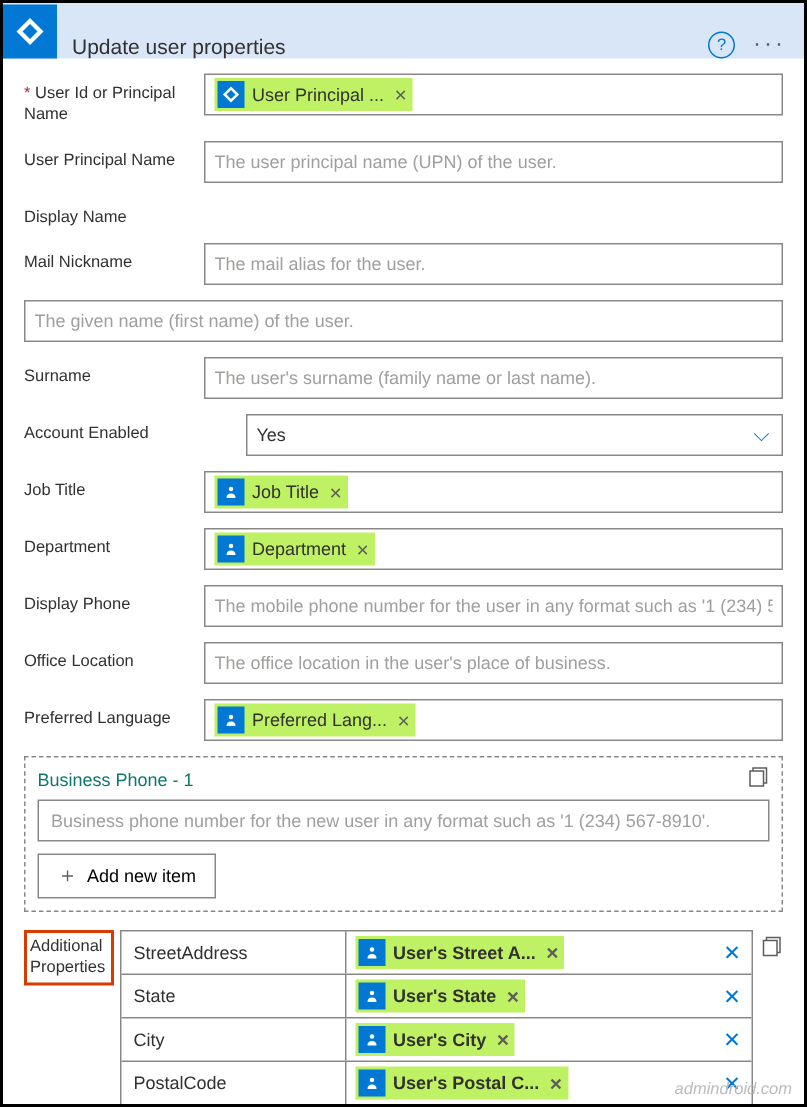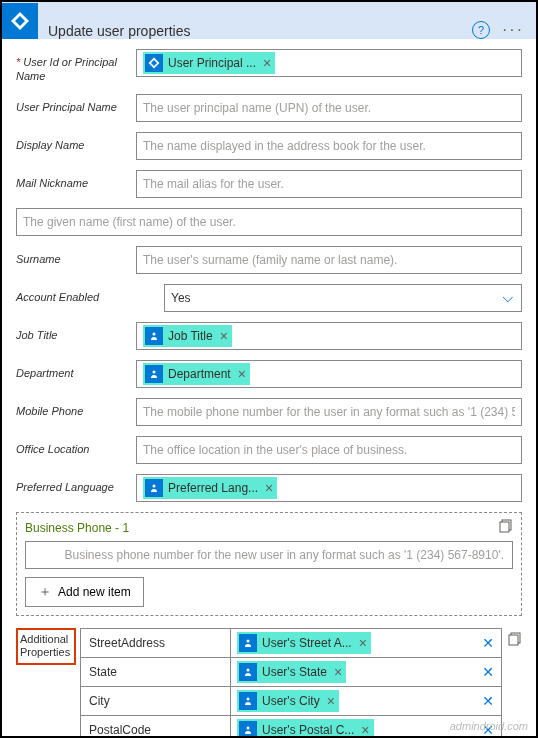--- a/index.html
+++ b/index.html
@@ -4,46 +4,46 @@
 <style>
 * { box-sizing: border-box; margin: 0; padding: 0; font-family: 'Segoe UI', Tahoma, sans-serif; }
 body { background: #fff; width: 538px; height: 738px; border: 2px solid #000; overflow: hidden; font-size: 12px; color: #323130; }
 .header { background: #d9e6f7; height: 37px; display: flex; align-items: flex-end; padding: 0 12px 0 0; }
 .header-icon { width: 36px; height: 36px; background: #0078d4; display: flex; align-items: center; justify-content: center; margin-right: 10px; }
 .header-title { flex: 1; color: #323130; font-size: 14px; }
 .header-help { color: #0078d4; width: 18px; height: 18px; border: 1px solid #0078d4; border-radius: 50%; display: flex; align-items: center; justify-content: center; font-size: 11px; margin-right: 12px; cursor: pointer; }
 .header-more { color: #605e5c; font-size: 16px; letter-spacing: 2px; cursor: pointer; }
 .content { padding: 10px 14px; }
 .row { display: flex; align-items: flex-start; margin-bottom: 10px; }
-.label { width: 120px; font-size: 11px; color: #323130; padding-top: 6px; line-height: 1.3; font-style: italic; }
+.label { width: 120px; font-size: 11px; color: #323130; padding-top: 6px; line-height: 1.3; }
 .label .req { color: #a4262c; }
 .field { flex: 1; }
 .input-box { border: 1px solid #8a8886; height: 28px; display: flex; align-items: center; padding: 0 6px; background: #fff; position: relative; }
 .input-box input { border: none; outline: none; width: 100%; font-size: 12px; color: #323130; background: transparent; }
 .input-box input::placeholder { color: #a19f9d; }
 .input-box.select { cursor: pointer; margin-left: 28px; }
 .chevron { position: absolute; right: 8px; color: #0078d4; font-size: 14px; }
-.token { display: inline-flex; align-items: center; background: #5eead4; padding: 2px 4px 2px 2px; font-size: 12px; color: #323130; gap: 5px; }
+.token { display: inline-flex; align-items: center; background: #bef264; padding: 2px 4px 2px 2px; font-size: 12px; color: #323130; gap: 5px; }
 .token-icon { width: 18px; height: 18px; background: #0078d4; display: flex; align-items: center; justify-content: center; flex-shrink: 0; }
 .token-x { color: #605e5c; cursor: pointer; font-size: 14px; margin-left: 2px; }
 .dashed-box { border: 1px dashed #8a8886; padding: 8px; margin-top: 4px; position: relative; }
-.dashed-title { font-size: 12px; color: #4d7c0f; margin-bottom: 6px; }
+.dashed-title { font-size: 12px; color: #0f766e; margin-bottom: 6px; }
 .dashed-copy { position: absolute; right: 8px; top: 6px; cursor: pointer; color: #605e5c; }
-.plain-input { border: 1px solid #8a8886; width: 100%; height: 28px; padding: 0 8px; font-size: 12px; color: #323130; text-align: right; }
+.plain-input { border: 1px solid #8a8886; width: 100%; height: 28px; padding: 0 8px; font-size: 12px; color: #323130; }
 .plain-input::placeholder { color: #a19f9d; }
 .add-btn { border: 1px solid #8a8886; height: 30px; display: inline-flex; align-items: center; padding: 0 12px; margin-top: 8px; cursor: pointer; background: #fff; font-size: 12px; gap: 6px; }
 .plus { font-size: 14px; color: #605e5c; font-weight: 300; }
 .prop-section { display: flex; margin-top: 12px; align-items: flex-start; }
 .prop-label { width: 60px; font-size: 11px; border: 2px solid #d83b01; padding: 3px 2px; margin-right: 4px; line-height: 1.25; }
 .prop-table-wrap { flex: 1; display: flex; align-items: flex-start; gap: 6px; }
 .prop-table { flex: 1; border: 1px solid #8a8886; }
 .prop-row { display: flex; border-bottom: 1px solid #8a8886; min-height: 28px; align-items: stretch; }
 .prop-row:last-child { border-bottom: none; }
 .prop-key { width: 150px; border-right: 1px solid #8a8886; padding: 5px 8px; font-size: 12px; display: flex; align-items: center; }
-.prop-val { flex: 1; padding: 3px 6px; display: flex; align-items: center; }
+.prop-val { flex: 1; padding: 3px 6px; display: flex; align-items: center; font-weight: bold; }
 .prop-del { width: 26px; display: flex; align-items: center; justify-content: center; color: #0078d4; cursor: pointer; font-size: 14px; }
 .copy-icon { cursor: pointer; color: #605e5c; padding-top: 4px; }
 .watermark { position: absolute; bottom: 6px; right: 10px; color: #bbb; font-size: 11px; font-style: italic; }
 svg { display: block; }
 </style>
 </head>
 <body>
 
 <div class="header">
   <div class="header-icon">
@@ -81,25 +81,20 @@
     <div class="label">User Principal Name</div>
     <div class="field">
         <div class="input-box">
           <input placeholder="The user principal name (UPN) of the user." style="">
         </div>
       </div>
   </div>
 
   <div class="row">
     <div class="label">Display Name</div>
-    <div class="field">
-        <div class="input-box">
-          <input placeholder="The name displayed in the address book for the user." style="">
-        </div>
-      </div>
   </div>
 
   <div class="row">
     <div class="label">Mail Nickname</div>
     <div class="field">
         <div class="input-box">
           <input placeholder="The mail alias for the user." style="">
         </div>
       </div>
   </div>
@@ -163,21 +158,21 @@
               </svg>
             </span>
         <span>Department</span>
         <span class="token-x">×</span>
       </span>
     </div>
       </div>
   </div>
 
   <div class="row">
-    <div class="label">Mobile Phone</div>
+    <div class="label">Display Phone</div>
     <div class="field">
         <div class="input-box">
           <input placeholder="The mobile phone number for the user in any format such as '1 (234) 567-8910" style="">
         </div>
       </div>
   </div>
 
   <div class="row">
     <div class="label">Office Location</div>
     <div class="field">

